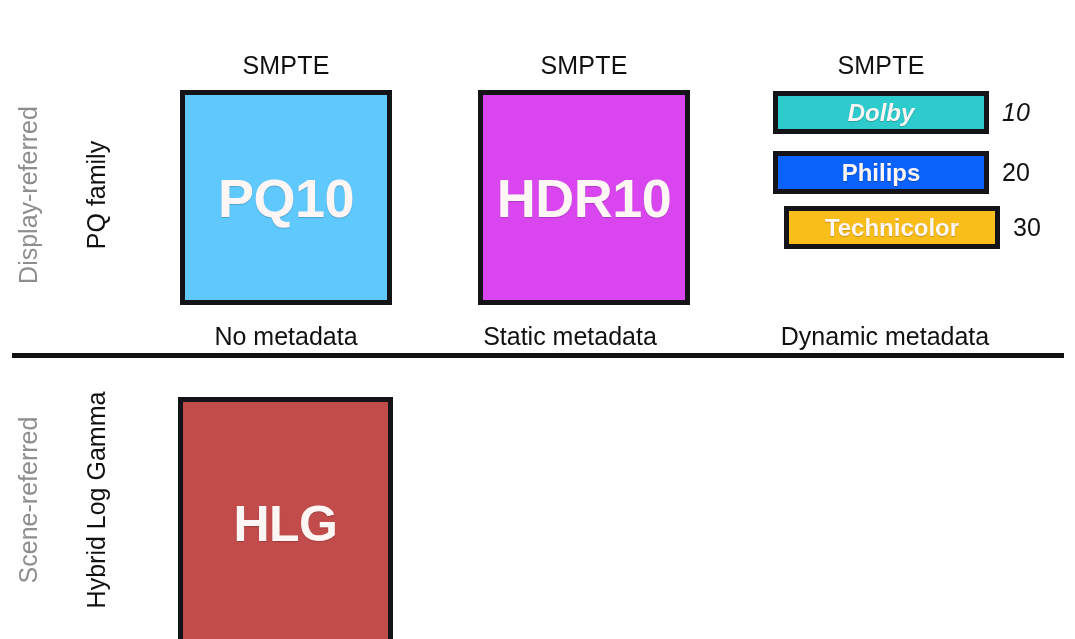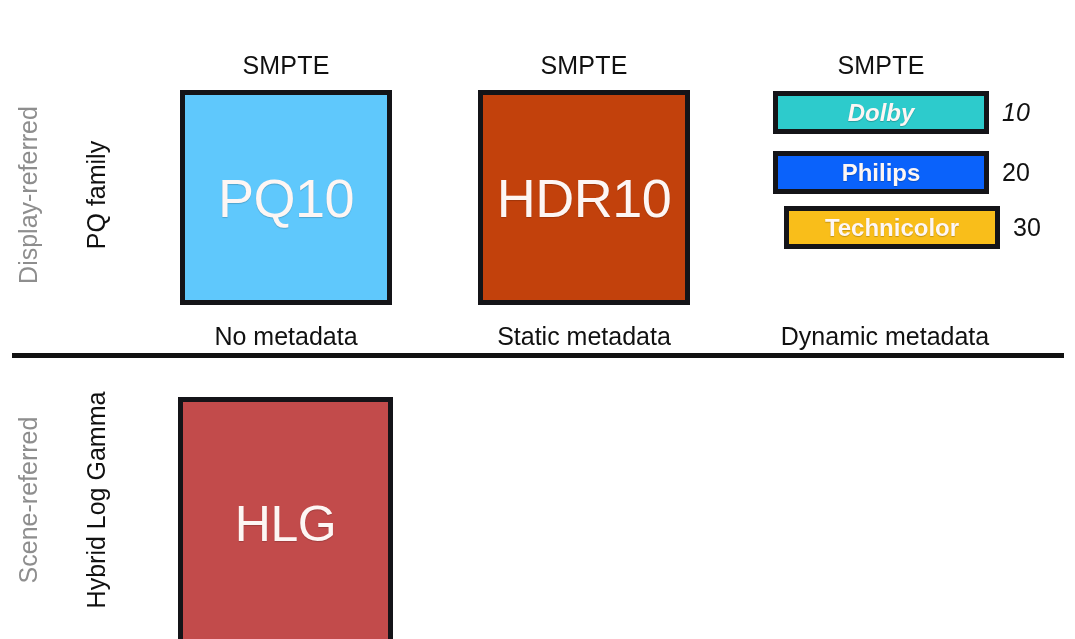--- a/index.html
+++ b/index.html
@@ -36,21 +36,21 @@
   .format-box {
     position: absolute;
     box-sizing: border-box;
     border: 5px solid #141418;
     display: flex;
     align-items: center;
     justify-content: center;
   }
   .format-box .box-label {
     color: #fdf6f4;
-    font-weight: 400;
+    font-weight: 700;
     letter-spacing: -0.5px;
     text-shadow: 0 1px 1px rgba(0,0,0,0.18);
   }
   #box-pq10 .box-label { font-size: 54px; }
   #box-hdr10 .box-label { font-size: 54px; }
   #box-hlg .box-label  { font-size: 50px; }
 
   
   .vendor-row {
     position: absolute;
@@ -139,21 +139,21 @@
   <div class="side-label dark" id="side-inner-0" style="left:82px; top:290px; width:190px;">PQ family</div>
 
   <div class="side-label muted" id="side-outer-1" style="left:14px; top:625px; width:250px;">Scene-referred</div>
 
   <div class="side-label dark" id="side-inner-1" style="left:82px; top:625px; width:250px;">Hybrid Log Gamma</div>
 
   <div class="format-box" id="box-pq10" style="left: 180px; top: 90px; width: 212px; height: 215px; background: rgb(95, 200, 252); border-color: rgb(20, 20, 24);">
     <span class="box-label">PQ10</span>
   </div>
 
-  <div class="format-box" id="box-hdr10" style="left: 478px; top: 90px; width: 212px; height: 215px; background: #c2410c; border-color: rgb(20, 20, 24);">
+  <div class="format-box" id="box-hdr10" style="left: 478px; top: 90px; width: 212px; height: 215px; background: #d946ef; border-color: rgb(20, 20, 24);">
     <span class="box-label">HDR10</span>
   </div>
 
   <div class="vendor-row" style="left:773px; top:91px;font-style:italic;">
     <div class="vendor-box" id="vendor-box-0" style="background: rgb(45, 203, 204); border-color: rgb(20, 20, 24);">
       <span class="vendor-label">Dolby</span>
     </div>
     <span class="vendor-num">10</span>
   </div>
 
@@ -167,21 +167,21 @@
   <div class="vendor-row" style="left:773px; top:206px;padding-left:11px;">
     <div class="vendor-box" id="vendor-box-2" style="background: rgb(249, 190, 26); border-color: rgb(20, 20, 24);">
       <span class="vendor-label">Technicolor</span>
     </div>
     <span class="vendor-num">30</span>
   </div>
 
 
   <div class="caption" style="left:180px; top:322px; width:212px;">No metadata</div>
 
-  <div class="caption" style="left:478px; top:322px; width:212px;">Static metadata</div>
+  <div class="caption" style="left:464px; top:322px; width:212px;">Static metadata</div>
 
   <div class="caption" style="left:760px; top:322px; width:250px;">Dynamic metadata</div>
 
   <div id="divider" style="background: rgb(17, 17, 17);"></div>
 
   <div class="format-box" id="box-hlg" style="left: 178px; top: 397px; width: 215px; height: 254px; background: rgb(194, 75, 75); border-color: rgb(20, 20, 24);">
     <span class="box-label">HLG</span>
   </div>
 
 </div>

